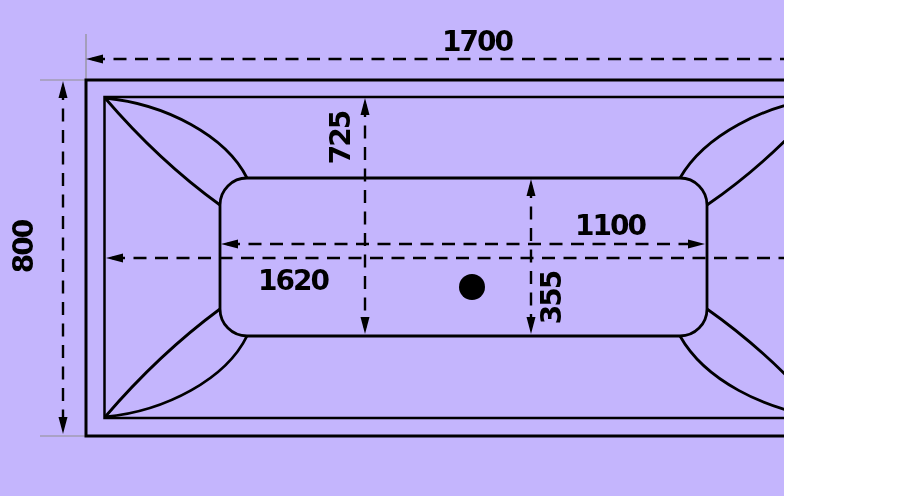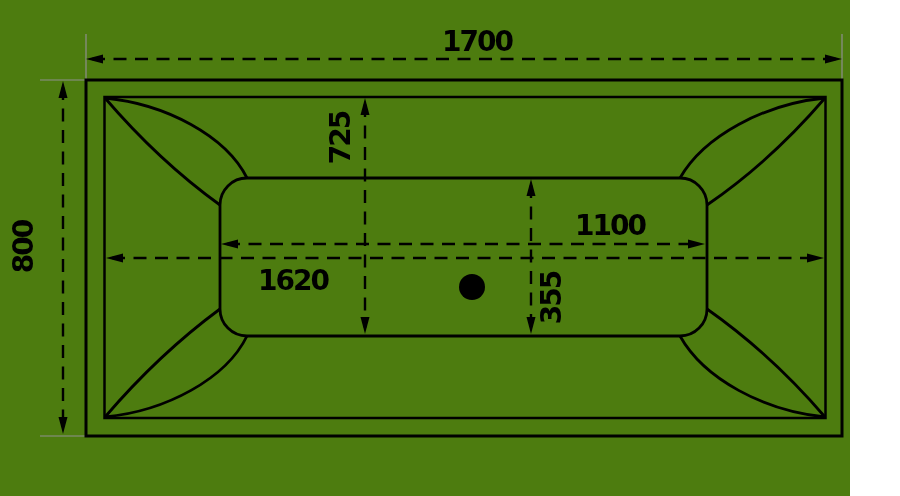--- a/index.html
+++ b/index.html
@@ -1,19 +1,19 @@
 <!DOCTYPE html>
 <html><head>
 <meta charset="utf-8">
 <style>
   html,body{margin:0;padding:0;background:#ffffff;}
   .stage{
     position:relative;
-    width:850px;height:496px;
-    background:#4d7c0f;
+    width:784px;height:496px;
+    background:#c4b5fd;
     font-family:"DejaVu Sans", sans-serif;
     overflow:hidden;
   }
   svg{display:block;}
   .dim-label{
     font-family:"DejaVu Sans", sans-serif;
     font-weight:bold;
     font-size:28px;
     letter-spacing:-2px;
     fill:#000000;

